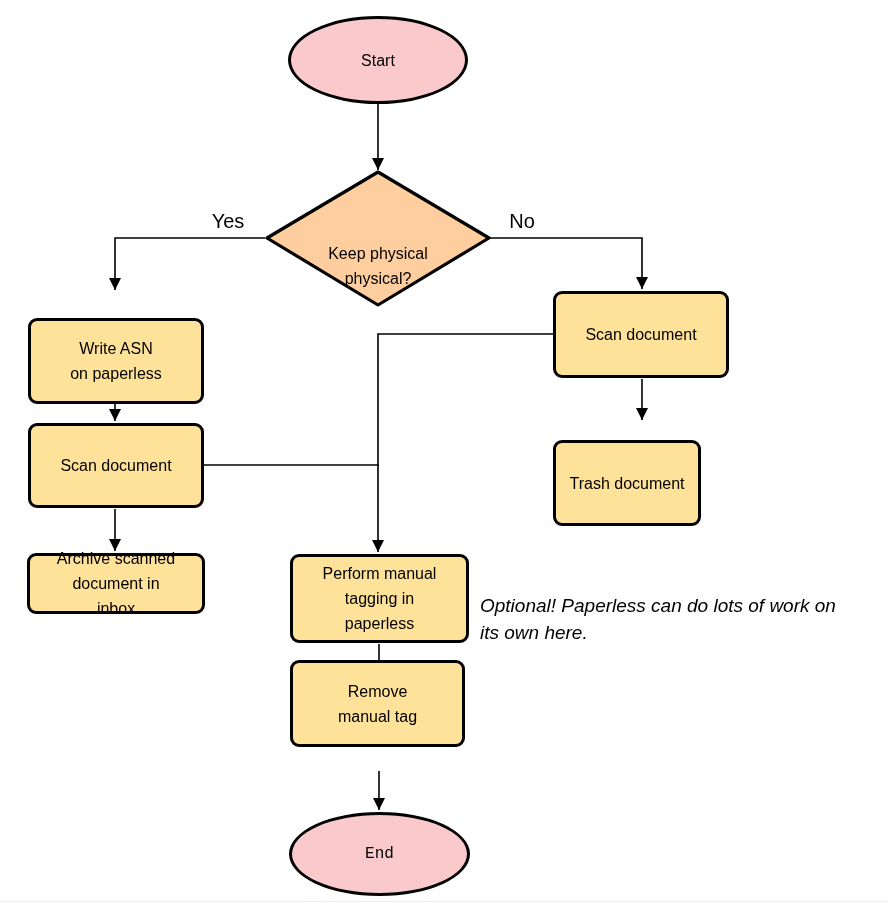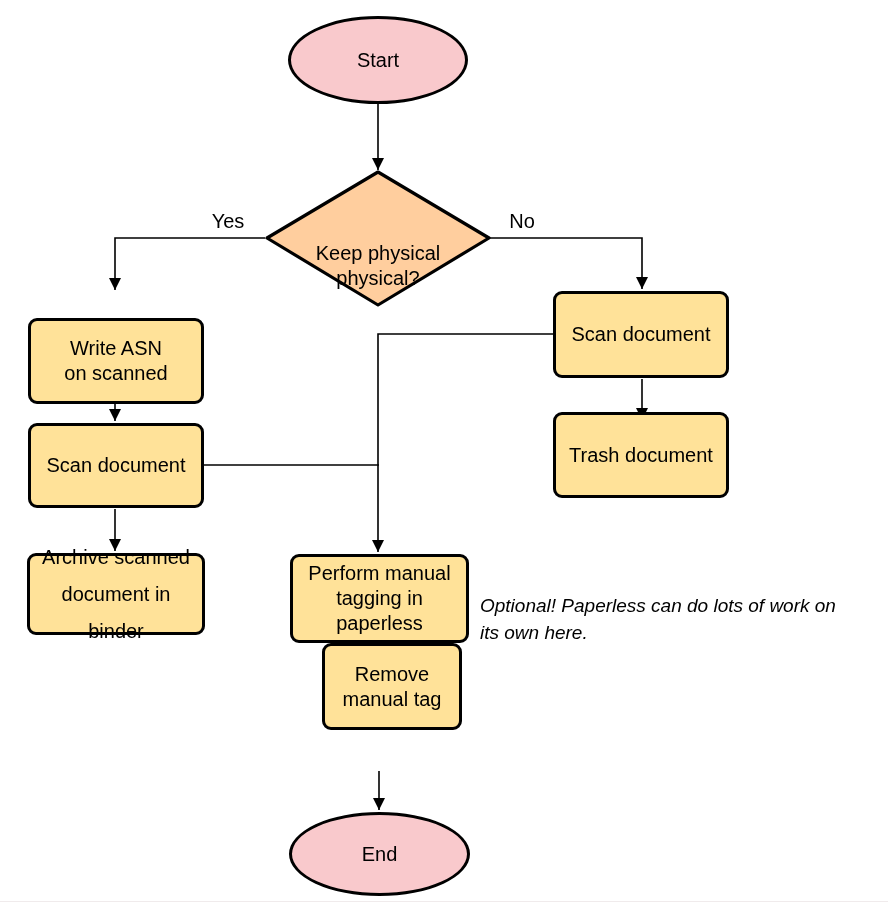--- a/index.html
+++ b/index.html
@@ -32,21 +32,21 @@
   }
   #arrowhead path { fill: var(--stroke, #000); }
   .node {
     position: absolute;
     box-sizing: border-box;
     display: flex;
     flex-direction: column;
     align-items: center;
     justify-content: center;
     text-align: center;
-    font-size: 20px;
+    font-size: 16px;
     line-height: 25px;
     z-index: 2;
   }
   .process {
     background: var(--process_fill, #ffe299);
     border: 3px solid var(--stroke, #000);
     border-radius: 9px;
   }
   .terminator {
     background: var(--terminator_fill, #f9c9cc);
@@ -112,56 +112,56 @@
   <div class="node decision-label" style="left:285px; top:213px; width:186px; height:50px;margin-top:28px;">
     <div>Keep physical</div>
     <div>physical?</div>
   </div>
 
   <div class="edge-label" style="left:206px; top:212px; width:44px;">Yes</div>
   <div class="edge-label" style="left:500px; top:212px; width:44px;">No</div>
 
   <div class="node process" style="left:28px; top:292px; width:176px; height:86px;margin-top:26px;">
     <div>Write ASN</div>
-    <div>on scanned</div>
+    <div>on paperless</div>
   </div>
 
   <div class="node process" style="left:28px; top:423px; width:176px; height:85px;">
     <div>Scan document</div>
   </div>
 
-  <div class="node process" style="left:27px; top:553px; width:178px; height:82px;gap:12px;">
+  <div class="node process" style="left:27px; top:553px; width:178px; height:61px;">
     <div>Archive scanned</div>
     <div>document in</div>
-    <div>binder</div>
+    <div>inbox</div>
   </div>
 
   <div class="node process" style="left:553px; top:291px; width:176px; height:87px;">
     <div>Scan document</div>
   </div>
 
-  <div class="node process" style="left:553px; top:412px; width:176px; height:86px;">
+  <div class="node process" style="left:553px; top:440px; width:148px; height:86px;">
     <div>Trash document</div>
   </div>
 
   <div class="node process" style="left:290px; top:554px; width:179px; height:89px;">
     <div>Perform manual</div>
     <div>tagging in</div>
     <div>paperless</div>
   </div>
 
   <div class="annotation" style="left:480px; top:592px; width:412px;">
     <div>Optional! Paperless can do lots of work on</div>
     <div>its own here.</div>
   </div>
 
-  <div class="node process" style="left:290px; top:643px; width:140px; height:87px;margin-left:32px;">
+  <div class="node process" style="left:290px; top:660px; width:175px; height:87px;">
     <div>Remove</div>
     <div>manual tag</div>
   </div>
 
-  <div class="node terminator" style="left:289px; top:812px; width:181px; height:84px;">
+  <div class="node terminator" style="left:289px; top:812px; width:181px; height:84px;font-family:Liberation Mono, monospace;">
     <div>End</div>
   </div>
 
   <div class="bottom-divider"></div>
 
 </div>
 
 </body></html>

